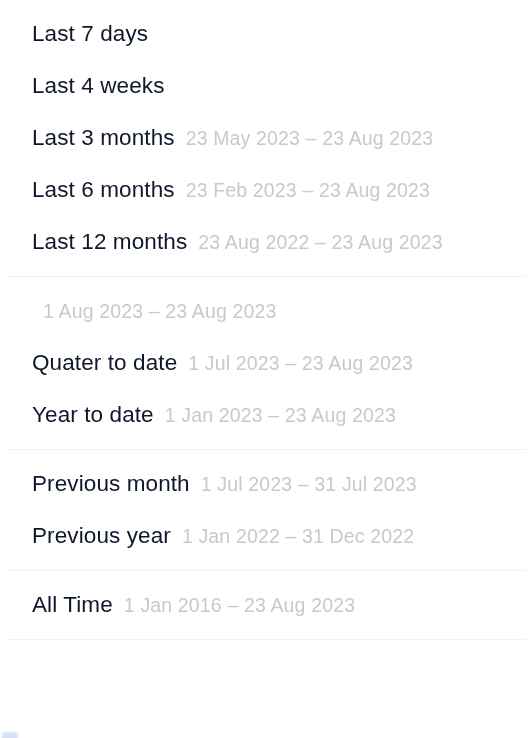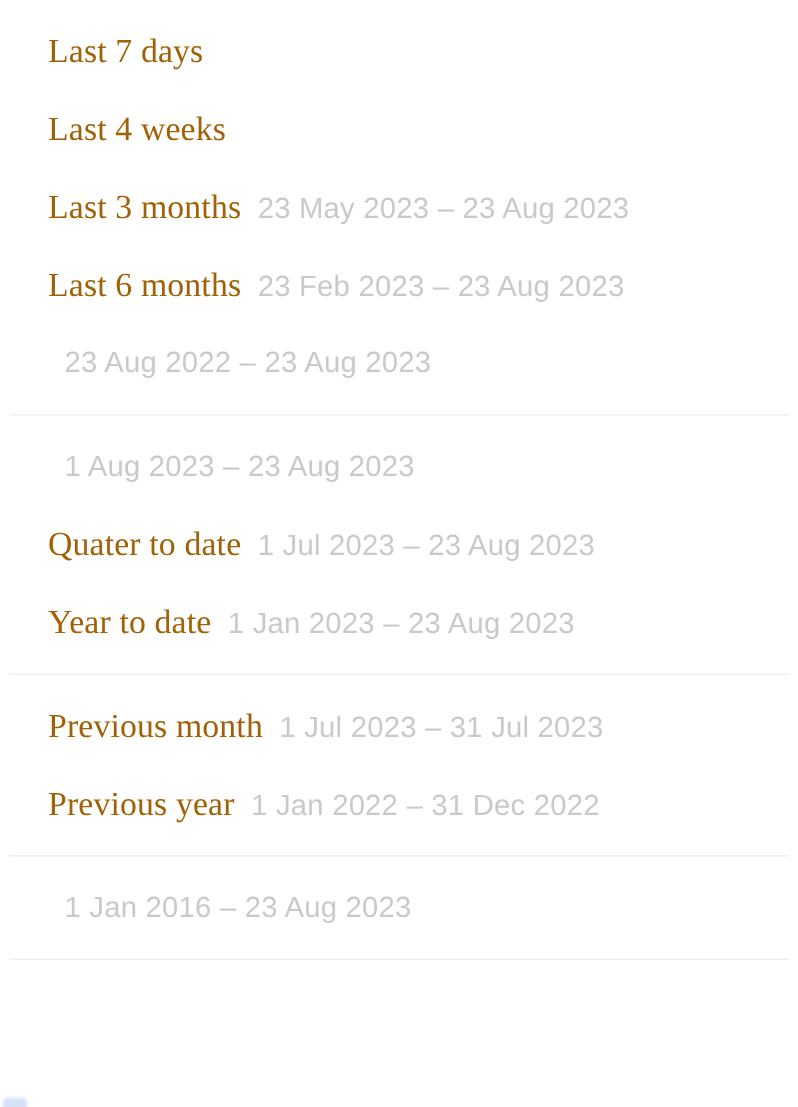--- a/index.html
+++ b/index.html
@@ -38,24 +38,23 @@
     align-items: baseline;
     height: 52px;
     padding: 0 12px 0 32px;
     box-sizing: border-box;
     cursor: default;
     white-space: nowrap;
   }
 
   .option-label {
     font-size: 22.5px;
-    color: #a16207;
+    color: #0f172a;
     letter-spacing: 0.1px;
     line-height: 52px;
-    font-family: Liberation Serif, serif;
   }
 
   .option-range {
     font-size: 19.5px;
     color: #c9c9c9;
     letter-spacing: 0.15px;
     line-height: 52px;
     margin-left: 11px;
   }
 
@@ -93,20 +92,21 @@
         </div>
         <div class="option-row">
           <span class="option-label">Last 3 months</span>
           <span class="option-range">23 May 2023 – 23 Aug 2023</span>
         </div>
         <div class="option-row">
           <span class="option-label">Last 6 months</span>
           <span class="option-range">23 Feb 2023 – 23 Aug 2023</span>
         </div>
         <div class="option-row">
+          <span class="option-label">Last 12 months</span>
           <span class="option-range">23 Aug 2022 – 23 Aug 2023</span>
         </div>
         <div class="group-pad-bottom"></div>
       </div>
       <div class="divider"></div>
       <div class="group">
         <div class="group-pad-top"></div>
         <div class="option-row">
           <span class="option-range">1 Aug 2023 – 23 Aug 2023</span>
         </div>
@@ -130,20 +130,21 @@
         <div class="option-row">
           <span class="option-label">Previous year</span>
           <span class="option-range">1 Jan 2022 – 31 Dec 2022</span>
         </div>
         <div class="group-pad-bottom"></div>
       </div>
       <div class="divider"></div>
       <div class="group">
         <div class="group-pad-top"></div>
         <div class="option-row">
+          <span class="option-label">All Time</span>
           <span class="option-range">1 Jan 2016 – 23 Aug 2023</span>
         </div>
         <div class="group-pad-bottom"></div>
       </div>
       <div class="divider"></div>
     </div>
   <div class="peek"></div>
 </div>
 
 </body></html>

